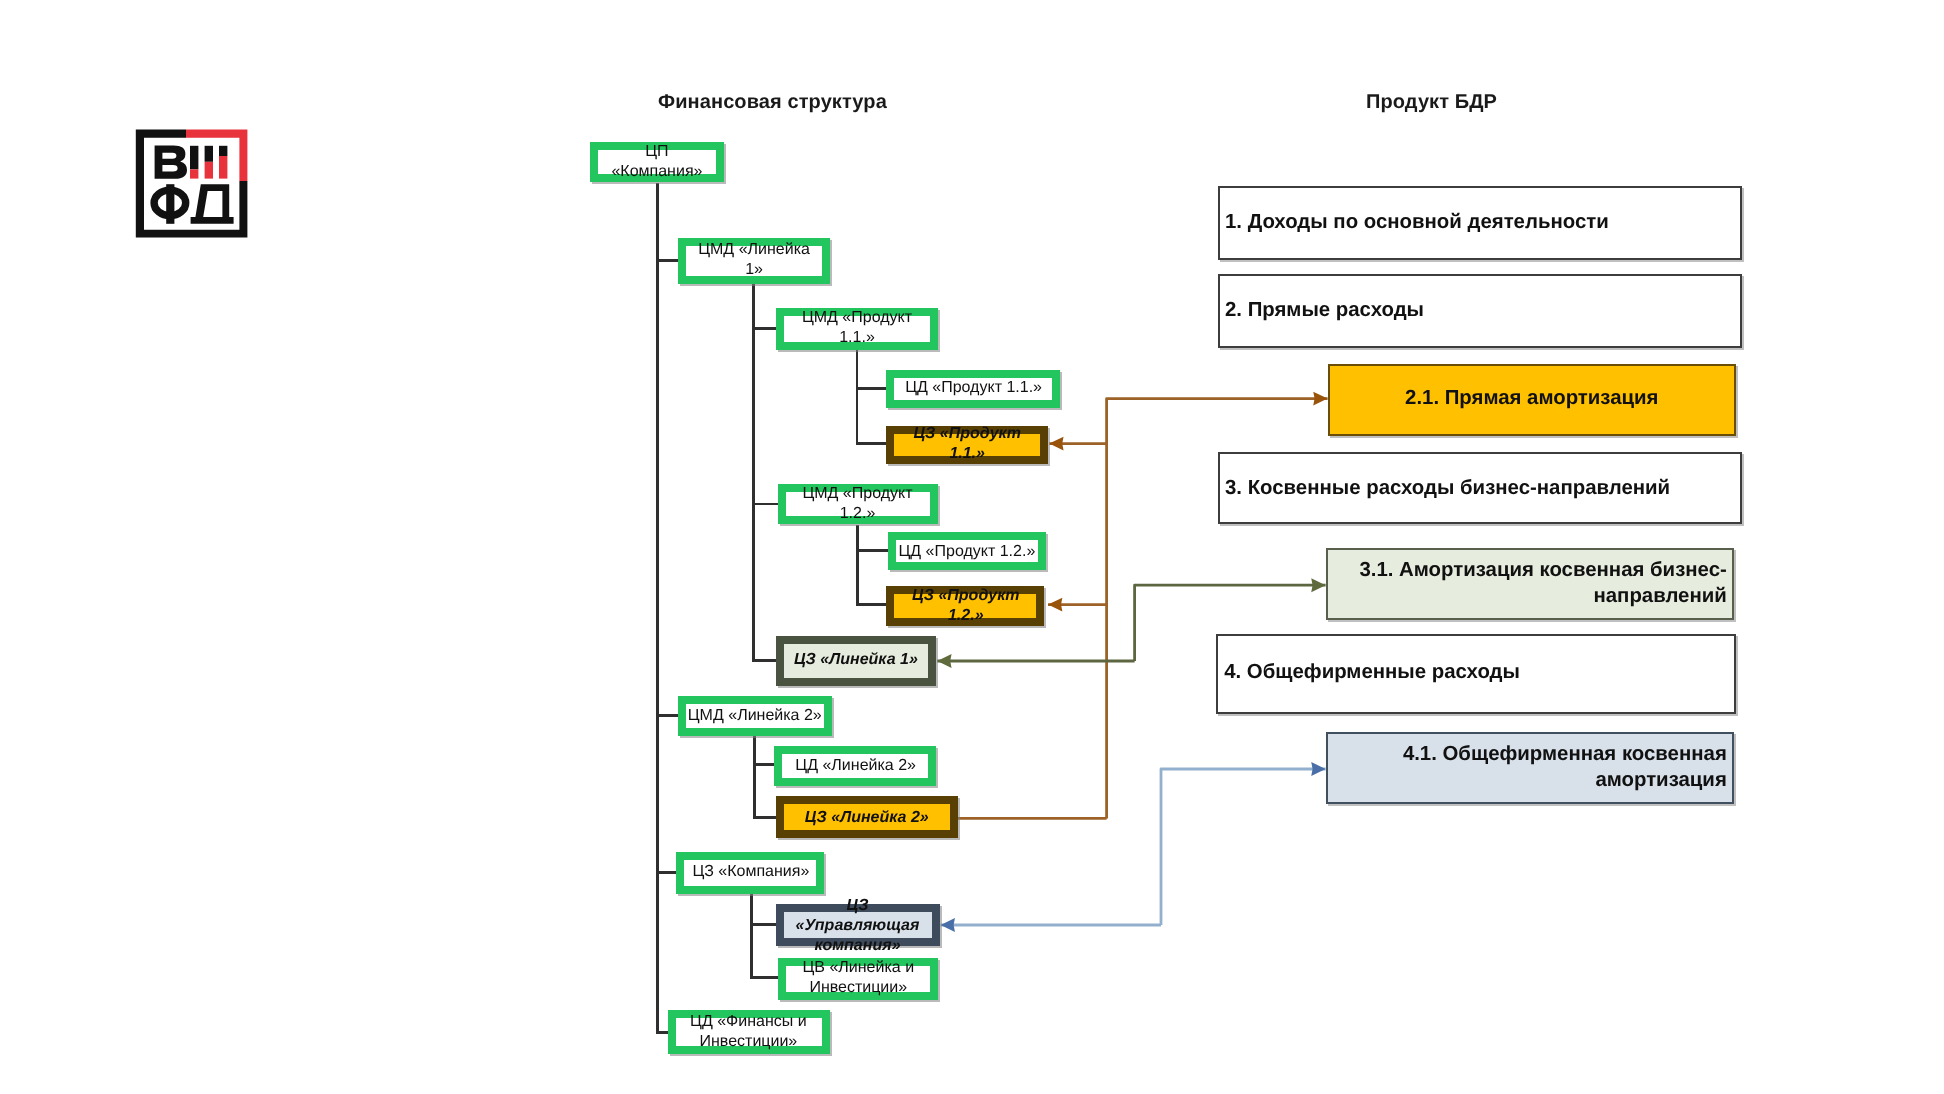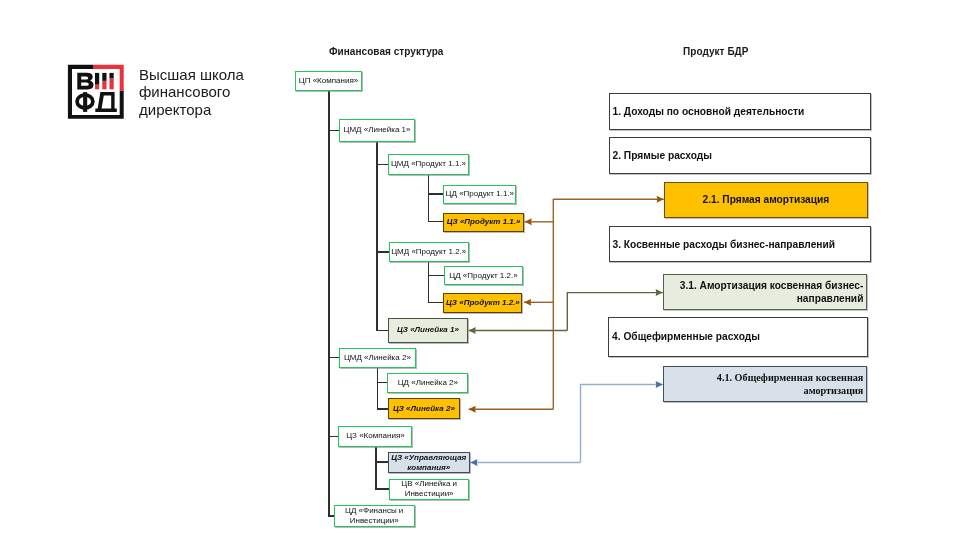--- a/index.html
+++ b/index.html
@@ -10,21 +10,21 @@
   #stage{position:absolute;left:0;top:0;width:972px;height:547px;}
   
   #logo{position:absolute;left:66px;top:63px;width:60px;height:60px;}
   #logo-text{position:absolute;left:139px;top:65.5px;width:130px;
              font-size:15px;font-weight:400;line-height:17.8px;color:#1b1b1b;
              letter-spacing:0px;}
   
   .col-title{position:absolute;font-size:10px;font-weight:700;color:#1a1a1a;
              letter-spacing:0.05px;white-space:nowrap;}
   
-  .node{position:absolute;box-sizing:border-box;border:1px solid #22c55e;
+  .node{position:absolute;box-sizing:border-box;border:4px solid #22c55e;
         background:#ffffff;display:flex;align-items:center;justify-content:center;
         font-size:8px;color:#111;line-height:10px;padding:0 1px;
         box-shadow:1px 1px 0 rgba(130,130,130,0.55);}
   .node span{display:block;width:100%;text-align:center;}
   .node.bold span{font-weight:700;font-style:italic;}
   .node.orange{background:#FFC000;border-color:#584005;}
   .node.green{background:#E7EDDE;border-color:#4a5340;}
   .node.blue{background:#D8E0EA;border-color:#3e4b5c;}
   
   .item{position:absolute;box-sizing:border-box;border:1px solid #3d3d3d;
@@ -63,25 +63,20 @@
   </g>
   <g>
     <ellipse cx="18.95" cy="38.45" rx="7.9" ry="6.4" fill="none" stroke="#111111" stroke-width="3.7"></ellipse>
     <rect x="17.1" y="29.1" width="4.1" height="19.8" fill="#111111"></rect>
   </g>
   <g>
     <path d="M34.4 29.1 H48.6 V45.5 H50.8 V48.9 H29.3 V45.5 H31.7 Z
              M37.8 32.5 L35.6 45.5 H45.2 V32.5 Z" fill="#111111" fill-rule="evenodd"></path>
   </g>
 </svg>
-<div id="logo-text">
-  <div>Высшая школа</div>
-  <div>финансового</div>
-  <div>директора</div>
-</div>
 
 <div class="col-title" style="left:329px;top:45.5px;">Финансовая структура</div>
 <div class="col-title" style="left:683px;top:45.5px;">Продукт БДР</div>
 
 <svg class="overlay">
   <defs>
     <marker id="ar-or" viewBox="0 0 10 10" refX="10" refY="5" markerWidth="7.6" markerHeight="7.4" markerUnits="userSpaceOnUse" orient="auto-start-reverse">
       <path d="M0.3 0.3 L10 5 L0.3 9.7 L1.2 5 z" fill="#99530A"></path>
         </marker>
     <marker id="ar-gr" viewBox="0 0 10 10" refX="10" refY="5" markerWidth="7.6" markerHeight="7.4" markerUnits="userSpaceOnUse" orient="auto-start-reverse">
@@ -137,21 +132,21 @@
 <div id="nodes">
       <div class="node " style="left: 295.4px; top: 70.5px; width: 66.2px; height: 20.9px;">
         <span>ЦП «Компания»</span>
       </div>
       <div class="node " style="left: 338.7px; top: 118.8px; width: 76.7px; height: 22.8px;">
         <span>ЦМД «Линейка 1»</span>
       </div>
       <div class="node " style="left: 388.3px; top: 154px; width: 80.4px; height: 20.7px;">
         <span>ЦМД «Продукт 1.1.»</span>
       </div>
-      <div class="node " style="left: 443.3px; top: 184.6px; width: 73px; height: 19px;">
+      <div class="node " style="left: 443.3px; top: 184.6px; width: 87px; height: 19px;">
         <span>ЦД «Продукт 1.1.»</span>
       </div>
       <div class="node orange bold" style="left: 443.3px; top: 212.5px; width: 80.6px; height: 19.4px;">
         <span>ЦЗ «Продукт 1.1.»</span>
       </div>
       <div class="node " style="left: 388.6px; top: 241.7px; width: 80.3px; height: 20.6px;">
         <span>ЦМД «Продукт 1.2.»</span>
       </div>
       <div class="node " style="left: 443.8px; top: 266.2px; width: 79.3px; height: 19px;">
         <span>ЦД «Продукт 1.2.»</span>
@@ -161,21 +156,21 @@
       </div>
       <div class="node green bold" style="left: 388.2px; top: 317.7px; width: 79.5px; height: 25.2px;">
         <span>ЦЗ «Линейка 1»</span>
       </div>
       <div class="node " style="left: 338.6px; top: 347.7px; width: 77.6px; height: 19.9px;">
         <span>ЦМД «Линейка 2»</span>
       </div>
       <div class="node " style="left: 387.2px; top: 372.6px; width: 81.3px; height: 20.9px;">
         <span>ЦД «Линейка 2»</span>
       </div>
-      <div class="node orange bold" style="left: 387.9px; top: 397.9px; width: 72px; height: 21.5px;">
+      <div class="node orange bold" style="left: 387.9px; top: 397.9px; width: 91px; height: 21.5px;">
         <span>ЦЗ «Линейка 2»</span>
       </div>
       <div class="node " style="left: 338.4px; top: 425.9px; width: 74.1px; height: 20.8px;">
         <span>ЦЗ «Компания»</span>
       </div>
       <div class="node blue bold" style="left: 387.9px; top: 452px; width: 81.7px; height: 21.3px;">
         <span>ЦЗ «Управляющая компания»</span>
       </div>
       <div class="node " style="left: 388.9px; top: 478.5px; width: 80.5px; height: 21.5px;">
         <span>ЦВ «Линейка и Инвестиции»</span>
@@ -196,18 +191,18 @@
       </div>
       <div class="item " style="left: 608.5px; top: 226.4px; width: 262px; height: 36.1px;">
         <span>3. Косвенные расходы бизнес-направлений</span>
       </div>
       <div class="item green center" style="left: 662.8px; top: 274.2px; width: 204.6px; height: 35.5px;">
         <span>3.1. Амортизация косвенная бизнес-направлений</span>
       </div>
       <div class="item " style="left: 608.1px; top: 317.4px; width: 259.9px; height: 39.2px;">
         <span>4. Общефирменные расходы</span>
       </div>
-      <div class="item blue center" style="left: 663.4px; top: 366.4px; width: 204px; height: 36.1px; font-family: Liberation Serif, serif;">
+      <div class="item blue center" style="left: 663.4px; top: 366.4px; width: 204px; height: 36.1px;">
         <span>4.1. Общефирменная косвенная амортизация</span>
       </div>
     </div>
 
 </div>
 
 </body></html>

